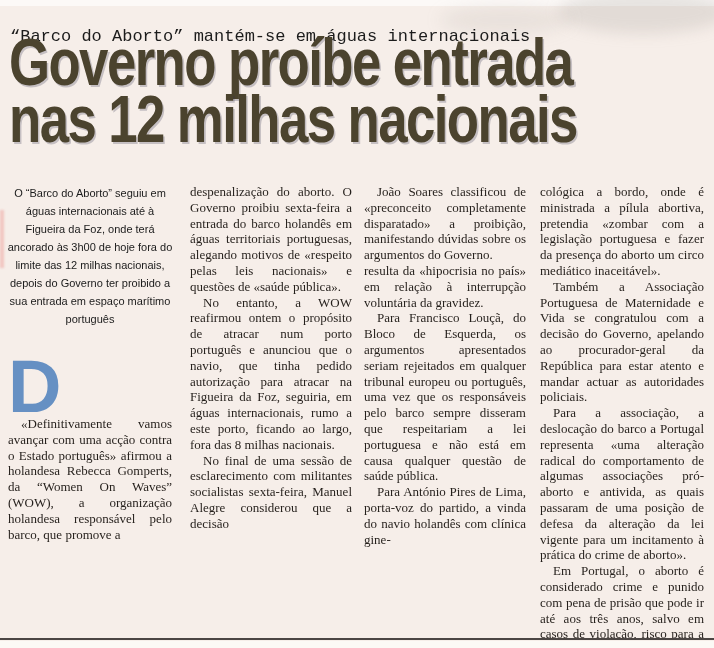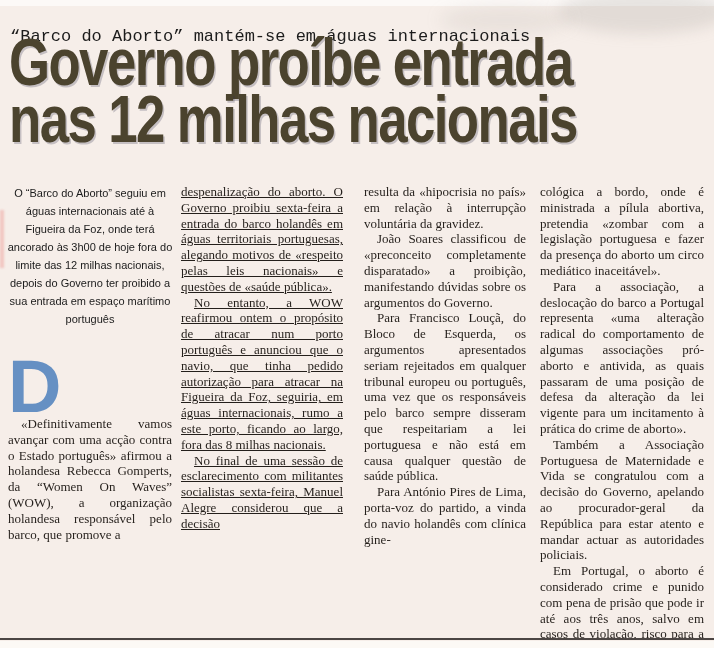--- a/index.html
+++ b/index.html
@@ -36,21 +36,21 @@
     font-size:11px; line-height:18px; text-align:center;
     color:#1b1b1b;
   }
   .col {
     position:absolute; width:164px; overflow:hidden;
     font-size:13px; line-height:15.8px; text-align:justify;
     color: var(--body-text, #241f1b);
     hyphens:auto; -webkit-hyphens:auto;
   }
   #col0 { left:8px;   top:356px; height:282px; }
-  #col1 { left:181px; top:184px; height:454px; width:162px;text-decoration:underline; }
+  #col1 { left:190px; top:184px; height:454px; width:162px; }
   #col2 { left:364px; top:184px; height:454px; width:162px; }
   #col3 { left:540px; top:184px; height:454px; }
   .frag { margin:0; }
   .frag.indent { text-indent:13px; }
   .dropcap {
     float:left;
     font-family:"Liberation Sans", sans-serif; font-weight:700;
     font-size:74px; line-height:58px;
     color: var(--dropcap, #6690c3);
     margin:2px 7px 0 0;
@@ -82,28 +82,28 @@
   <div class="col" id="col0">
       <span class="dropcap">D</span>
       <p class="frag indent">«Definitivamente vamos avançar com uma acção contra o Estado português» afirmou a holandesa Rebecca Gomperts, da “Women On Waves” (WOW), a organização holandesa responsável pelo barco, que promove a</p>
     </div>
   <div class="col" id="col1">
       <p class="frag">despenalização do aborto. O Governo proibiu sexta-feira a entrada do barco holandês em águas territoriais portuguesas, alegando motivos de «respeito pelas leis nacionais» e questões de «saúde pública».</p>
       <p class="frag indent">No entanto, a WOW reafirmou ontem o propósito de atracar num porto português e anunciou que o navio, que tinha pedido autorização para atracar na Figueira da Foz, seguiria, em águas internacionais, rumo a este porto, ficando ao largo, fora das 8 milhas nacionais.</p>
       <p class="frag indent">No final de uma sessão de esclarecimento com militantes socialistas sexta-feira, Manuel Alegre considerou que a decisão</p>
     </div>
   <div class="col" id="col2">
+      <p class="frag indent">João Soares classificou de «preconceito completamente disparatado» a proibição, manifestando dúvidas sobre os argumentos do Governo.</p>
       <p class="frag">resulta da «hipocrisia no país» em relação à interrupção voluntária da gravidez.</p>
-      <p class="frag indent">João Soares classificou de «preconceito completamente disparatado» a proibição, manifestando dúvidas sobre os argumentos do Governo.</p>
       <p class="frag indent">Para Francisco Louçã, do Bloco de Esquerda, os argumentos apresentados seriam rejeitados em qualquer tribunal europeu ou português, uma vez que os responsáveis pelo barco sempre disseram que respeitariam a lei portuguesa e não está em causa qualquer questão de saúde pública.</p>
       <p class="frag indent">Para António Pires de Lima, porta-voz do partido, a vinda do navio holandês com clínica gine-</p>
     </div>
   <div class="col" id="col3">
       <p class="frag">cológica a bordo, onde é ministrada a pílula abortiva, pretendia «zombar com a legislação portuguesa e fazer da presença do aborto um circo mediático inaceitável».</p>
+      <p class="frag indent">Também a Associação Portuguesa de Maternidade e Vida se congratulou com a decisão do Governo, apelando ao procurador-geral da República para estar atento e mandar actuar as autoridades policiais.</p>
       <p class="frag indent">Para a associação, a deslocação do barco a Portugal representa «uma alteração radical do comportamento de algumas associações pró-aborto e antivida, as quais passaram de uma posição de defesa da alteração da lei vigente para um incitamento à prática do crime de aborto».</p>
-      <p class="frag indent">Também a Associação Portuguesa de Maternidade e Vida se congratulou com a decisão do Governo, apelando ao procurador-geral da República para estar atento e mandar actuar as autoridades policiais.</p>
       <p class="frag indent">Em Portugal, o aborto é considerado crime e punido com pena de prisão que pode ir até aos três anos, salvo em casos de violação, risco para a vida da mãe ou malformação do feto.</p>
     </div>
 
   <div class="bottom-rule"></div>
 
   <div class="artifact artifact-bottom-strip"></div>
 </div>
 
 </body></html>

